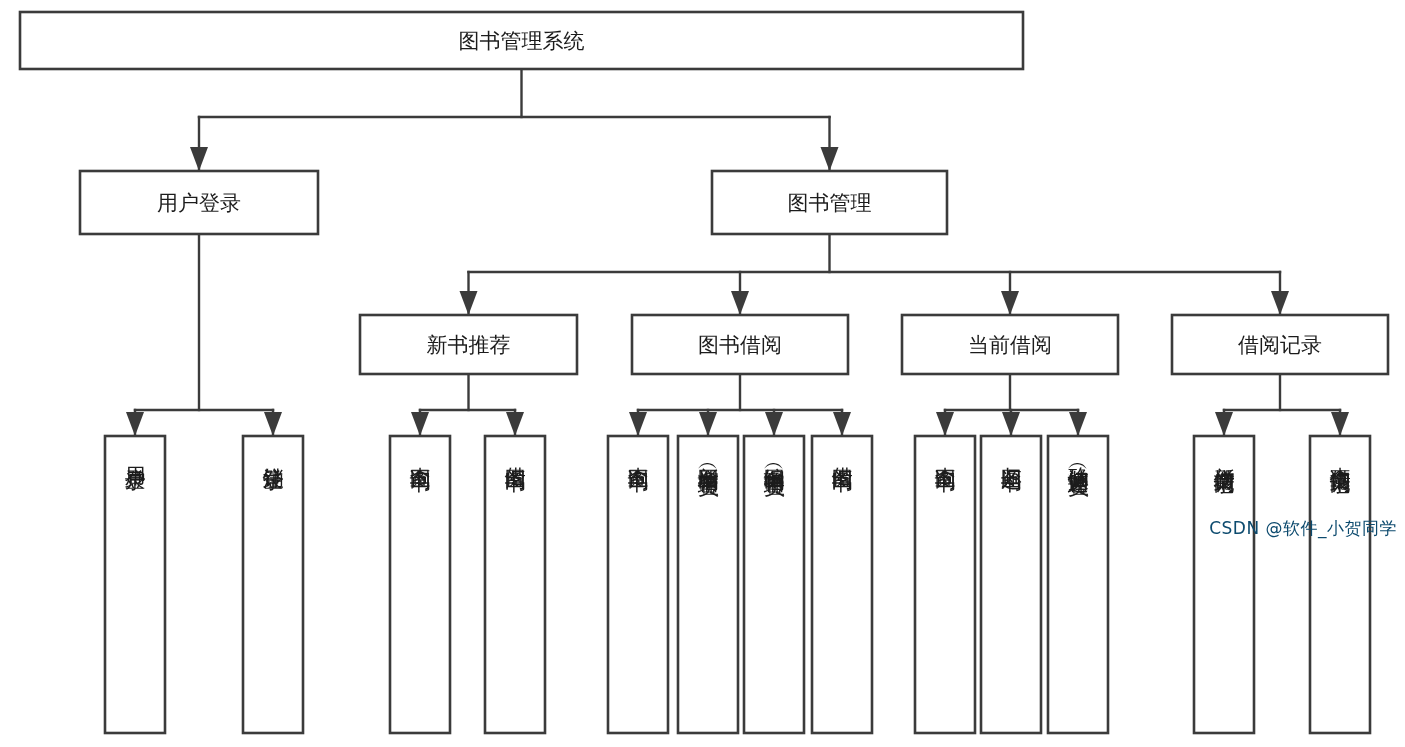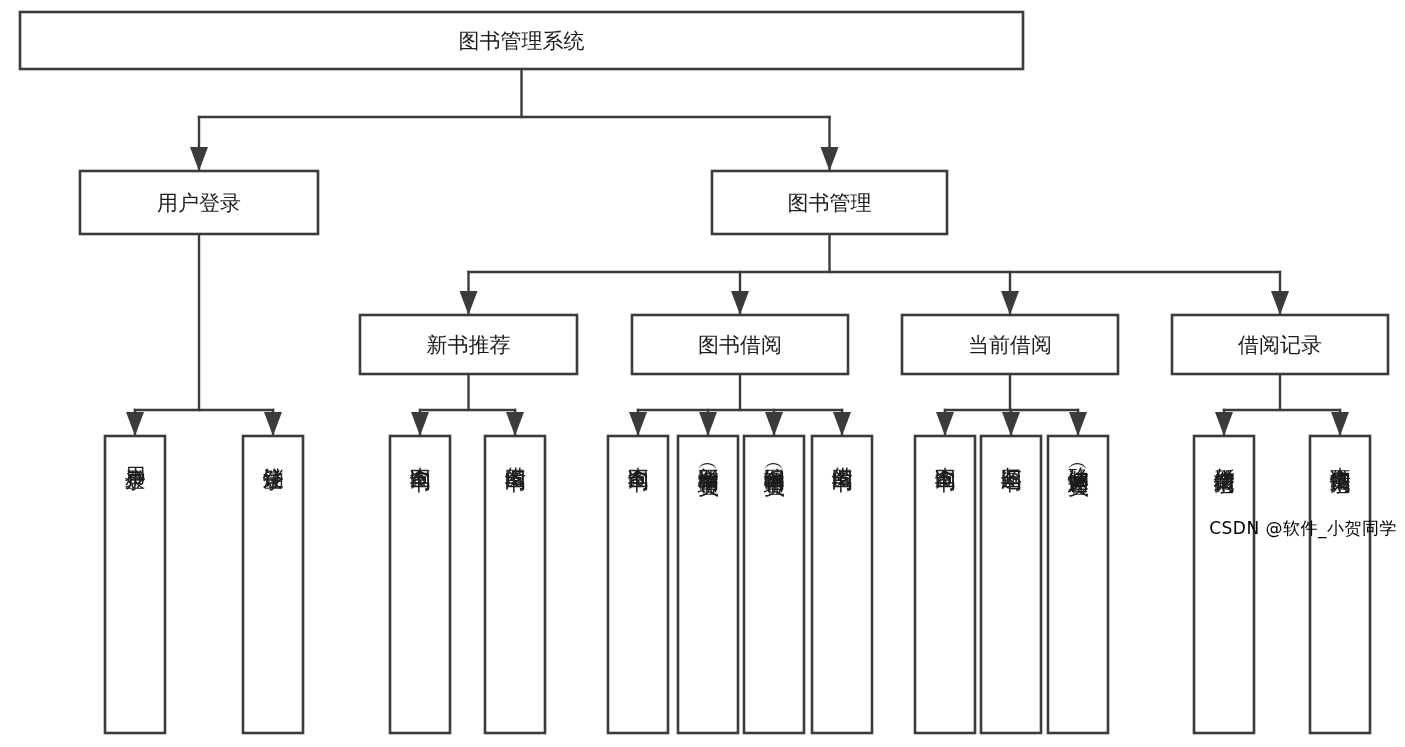--- a/index.html
+++ b/index.html
@@ -67,21 +67,21 @@
     align-items: flex-start;
     justify-content: center;
     pointer-events: none;
   }
   .watermark {
     position: absolute;
     right: 8px;
     bottom: 4px;
     font-family: "DejaVu Sans", "Liberation Sans", sans-serif;
     font-size: 17px;
-    color: #000000;
+    color: #0c4a6e;
     letter-spacing: 0.5px;
     white-space: nowrap;
   }
 </style>
 </head>
 <body>
 
 <div id="diagram-root">
   <svg class="diagram-canvas" viewBox="0 0 1405 747">
     <g id="connector-layer">

